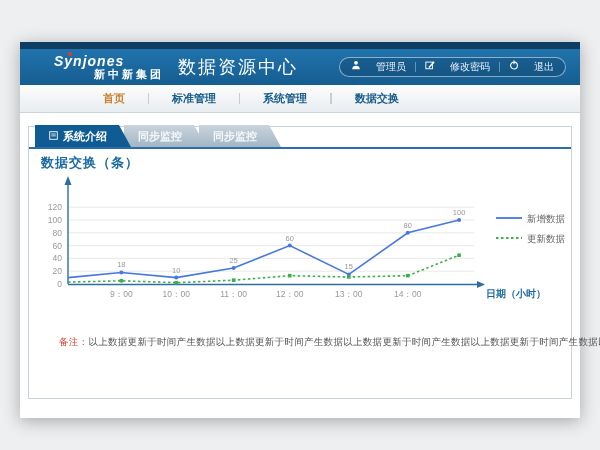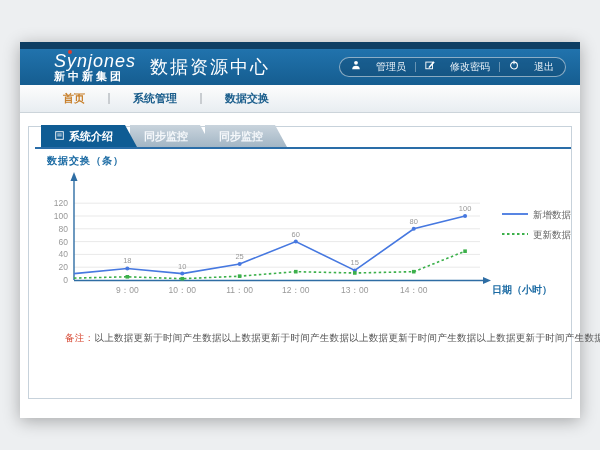--- a/index.html
+++ b/index.html
@@ -14,61 +14,61 @@
     position: absolute; left: 20px; top: 42px; width: 560px; height: 376px;
     background: #fff; box-shadow: 0 3px 16px rgba(0,0,0,.30);
   }
   
   .topstrip { height: 7px; background: #0e3e63; }
   .header {
     height: 36px; background: linear-gradient(#2173ad, #155d90);
     display: flex; align-items: center; position: relative;
   }
   .logo { margin-left: 34px; position: relative; line-height: 1.05; }
-  .logo-en { color: #fff; font-size: 18px; font-weight: normal; font-style: italic; letter-spacing: 1px; }
+  .logo-en { color: #fff; font-size: 14px; font-weight: bold; font-style: italic; letter-spacing: 1px; }
   .logo-dot { position: absolute; left: 14px; top: -2px; width: 4px; height: 4px; border-radius: 50%; background: #e03c2d; }
-  .logo-cn { color: #fff; font-size: 11px; font-weight: bold; letter-spacing: 3px; }
+  .logo-cn { color: #fff; font-size: 11px; font-weight: bold; letter-spacing: 3px; margin-left: 40px; }
   .app-title { color: #fff; font-size: 18px; letter-spacing: 2px; margin-left: 14px; }
   .user-pill {
     position: absolute; right: 14px; top: 8px; height: 20px;
     border: 1px solid rgba(255,255,255,.5); background: rgba(8,40,70,.22);
     border-radius: 11px; display: flex; align-items: center; padding: 0 11px; gap: 9px;
   }
   .u-item { color: #e9f1f8; font-size: 10px; display: flex; align-items: flex-start; gap: 15px; cursor: pointer; white-space: nowrap; }
   .u-sep { width: 1px; height: 10px; background: rgba(255,255,255,.35); }
   
   .nav {
     height: 28px; background: linear-gradient(#fdfdfd, #e8edf1);
-    border-bottom: 1px solid #ccd4da; display: flex; align-items: center; padding-left: 20px;
+    border-bottom: 1px solid #ccd4da; display: flex; align-items: center; padding-left: 60px;
   }
   .nav-item { font-size: 11px; font-weight: bold; color: #1b5e8c; padding: 0 23px; cursor: pointer; white-space: nowrap; }
   .nav-item.active { color: #c8802c; }
   .nav-sep { width: 1px; height: 11px; background: #c9cdd1; }
   
   .card {
     position: absolute; left: 8px; top: 84px; width: 544px; height: 273px;
-    border: 1px solid #c7d2db; background: #fff; padding-left: 6px;
+    border: 1px solid #c7d2db; background: #fff;
   }
   .tabs { display: flex; height: 22px; border-bottom: 2px solid #2a6da8; padding-left: 6px; align-items: flex-end; }
   .tab {
     height: 22px; display: flex; align-items: center; gap: 5px; color: #fff;
     font-size: 11px; font-weight: bold; padding: 0 24px 0 14px; cursor: pointer;
     clip-path: polygon(0 0, calc(100% - 12px) 0, 100% 100%, 0 100%); position: relative;
   }
   .tab.active { background: #0f5c94; z-index: 3; }
   .tab.inactive { background: linear-gradient(#c9d4dd, #a3b6c5); color: #f4f7fa; margin-left: -7px; margin-top: 39px; }
   .tab.t2 { z-index: 2; } .tab.t3 { z-index: 1; }
   
   .filter-row { margin-top: 10px; display: flex; justify-content: flex-end; gap: 20px; padding-right: 86px; align-items: center; height: 12px; }
   .ritem { display: flex; align-items: center; gap: 5px; font-size: 10px; color: #999; cursor: pointer; }
   .ritem .rdot { width: 7px; height: 7px; border-radius: 50%; background: #b9bdc1; }
   .ritem.sel { color: #444; }
   .ritem.sel .rdot { background: #1f5c8f; }
   
-  .ylabel { margin: 5px 0 0 12px; font-size: 10px; font-weight: bold; color: #1a6aa3; letter-spacing: 1px; }
+  .ylabel { margin: 5px 0 0 12px; font-size: 13px; font-weight: bold; color: #1a6aa3; letter-spacing: 1px; }
   #chart-svg { display: block; margin-left: 1px; }
   
   .note { margin-top: 24px; padding-left: 30px; font-size: 9.5px; color: #555; white-space: nowrap; letter-spacing: .3px; }
   .note-red { color: #d6442e; }
 </style>
 </head>
 <body>
 
 <div class="page">
 
@@ -105,20 +105,21 @@
               <line x1="6" y1="0.6" x2="6" y2="5" stroke="#fff" stroke-width="1.3"></line>
             </svg></span>
         <span>退出</span>
       </span>
     </div>
   </div>
 
   <div class="nav">
     <span class="nav-item active">首页</span>
     <span class="nav-sep"></span>
+    <span class="nav-item">标准管理</span>
     <span class="nav-sep"></span>
     <span class="nav-item">系统管理</span>
     <span class="nav-sep"></span>
     <span class="nav-sep"></span>
     <span class="nav-item">数据交换</span>
   </div>
 
   <div class="card">
 
     <div class="tabs">

